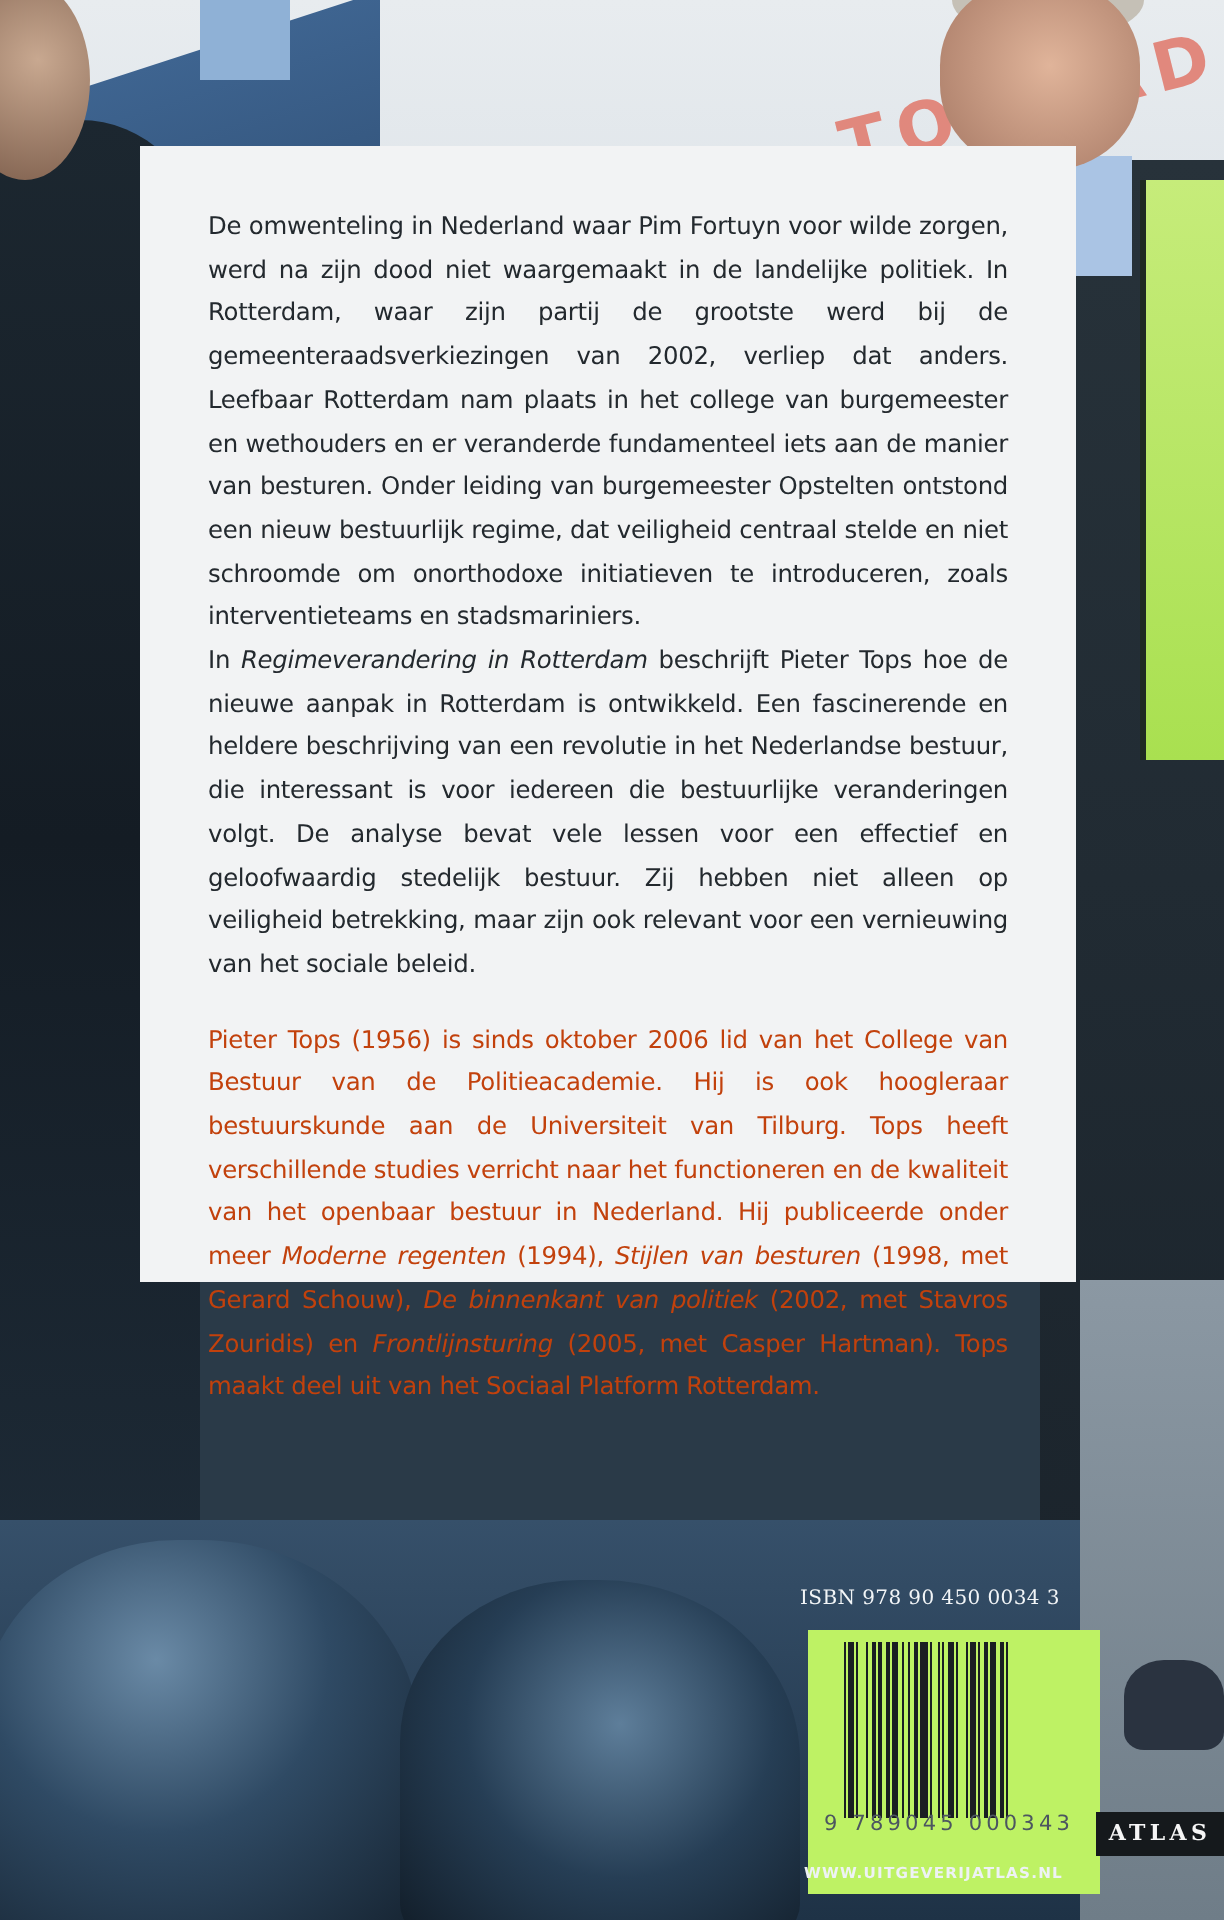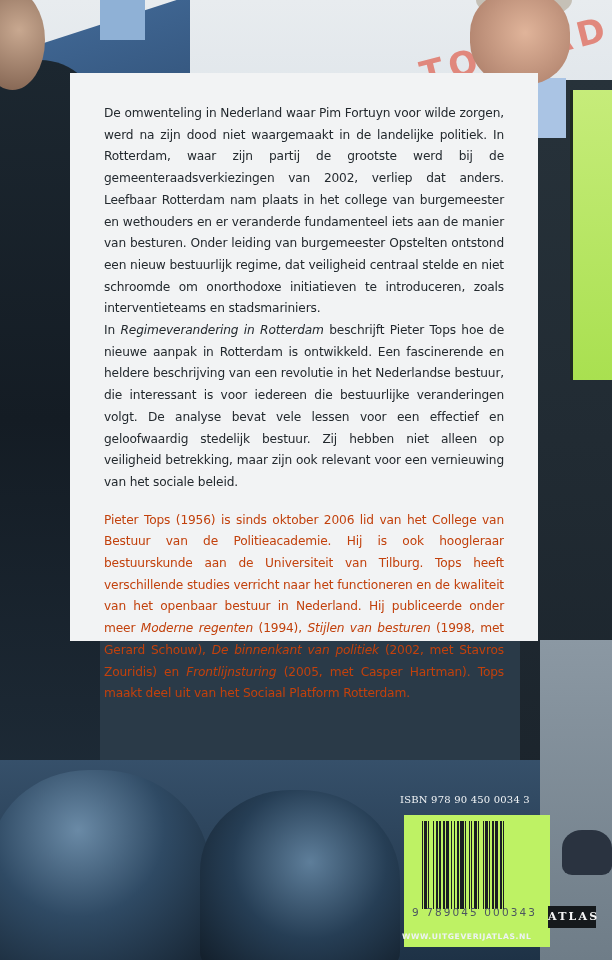--- a/index.html
+++ b/index.html
@@ -40,21 +40,21 @@
   .para em { font-style: italic; }
   .bio { color: #c2410c; margin-top: 16px; }
 
   .isbn-strip { position: absolute; left: 392px; top: 790px; width: 146px; height: 24px; }
   .isbn-text { position: absolute; left: 8px; top: 4px; color: #f2f5f7; font-size: 10px; font-family: "DejaVu Serif", serif; white-space: nowrap; letter-spacing: 0.2px; }
   .barcode-box { position: absolute; left: 392px; top: 815px; width: 146px; height: 132px; background: #bef264; margin-left: 12px; }
   .bars { position: absolute; left: 18px; top: 6px; width: 112px; height: 88px; display: flex; align-items: stretch; }
   .bar { height: 100%; }
   .barcode-digits { position: absolute; left: 8px; top: 91px; width: 132px; font-family: "DejaVu Sans", sans-serif; font-size: 10.5px; color: #4c5660; letter-spacing: 2.1px; white-space: nowrap; }
   .website { position: absolute; left: 402px; top: 932px; color: #eef2f5; font-size: 7.6px; font-weight: bold; letter-spacing: 0.6px; font-family: "DejaVu Sans", sans-serif; white-space: nowrap; }
-  .atlas-logo { position: absolute; left: 548px; top: 906px; width: 48px; height: 22px; background: #15191c; color: #f5f5f5;
+  .atlas-logo { position: absolute; left: 548px; top: 906px; width: 64px; height: 22px; background: #15191c; color: #f5f5f5;
     font-family: "DejaVu Serif", serif; font-size: 11px; font-weight: bold; letter-spacing: 2.2px; line-height: 22px; text-align: center; }
 </style>
 </head>
 <body>
 
 <div class="photo">
   <div class="bg-sky"></div>
   <div class="bg-blue-sign"></div>
   <div class="bg-window"></div>
   <div class="sign-m">M</div>

